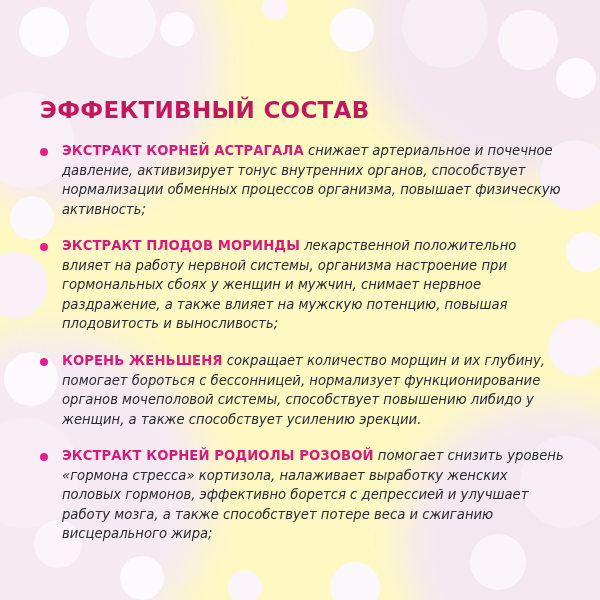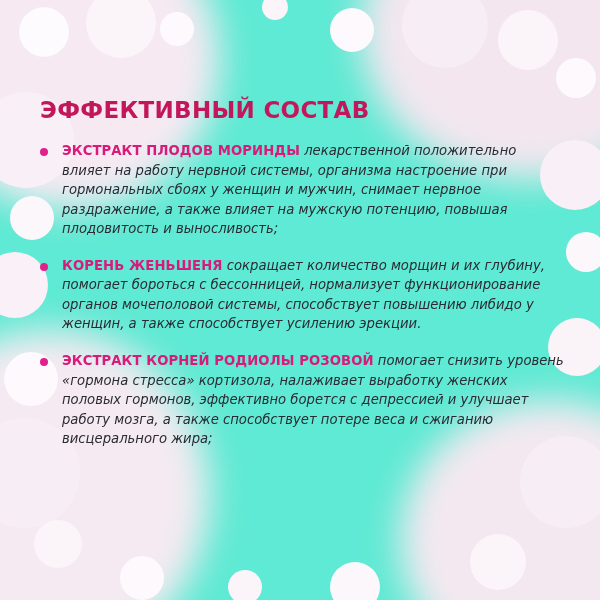--- a/index.html
+++ b/index.html
@@ -11,21 +11,21 @@
     height: 600px;
     overflow: hidden;
     font-family: "DejaVu Sans", sans-serif;
     background: #ffffff;
   }
 
   .canvas {
     position: relative;
     width: 600px;
     height: 600px;
-    background: #5eead4;
+    background: #fef9c3;
     overflow: hidden;
   }
 
   
   .bokeh-layer {
     position: absolute;
     inset: 0;
     overflow: hidden;
     pointer-events: none;
   }
@@ -140,20 +140,24 @@
     <div class="bk" style="left:228px; top:570px; width:34px;  height:34px;  background:#fbf5fa;"></div>
     <div class="bk" style="left:330px; top:562px; width:50px;  height:50px;  background:#fcf7fb;"></div>
   </div>
 
   <div class="content">
 
     <h1 class="title">ЭФФЕКТИВНЫЙ СОСТАВ</h1>
 
     <div class="list">
 
+      <div class="item">
+        <span class="bullet"></span>
+        <p class="para"><span class="lead">ЭКСТРАКТ КОРНЕЙ АСТРАГАЛА</span><span> снижает артериальное и почечное давление, активизирует тонус внутренних органов, способствует нормализации обменных процессов организма, повышает физическую активность;</span></p>
+      </div>
 
       <div class="item">
         <span class="bullet"></span>
         <p class="para"><span class="lead">ЭКСТРАКТ ПЛОДОВ МОРИНДЫ</span><span> лекарственной положительно влияет на работу нервной системы, организма настроение при гормональных сбоях у женщин и мужчин, снимает нервное раздражение, а также влияет на мужскую потенцию, повышая плодовитость и выносливость;</span></p>
       </div>
 
       <div class="item">
         <span class="bullet"></span>
         <p class="para"><span class="lead">КОРЕНЬ ЖЕНЬШЕНЯ</span><span> сокращает количество морщин и их глубину, помогает бороться с бессонницей, нормализует функционирование органов мочеполовой системы, способствует повышению либидо у женщин, а также способствует усилению эрекции.</span></p>
       </div>

